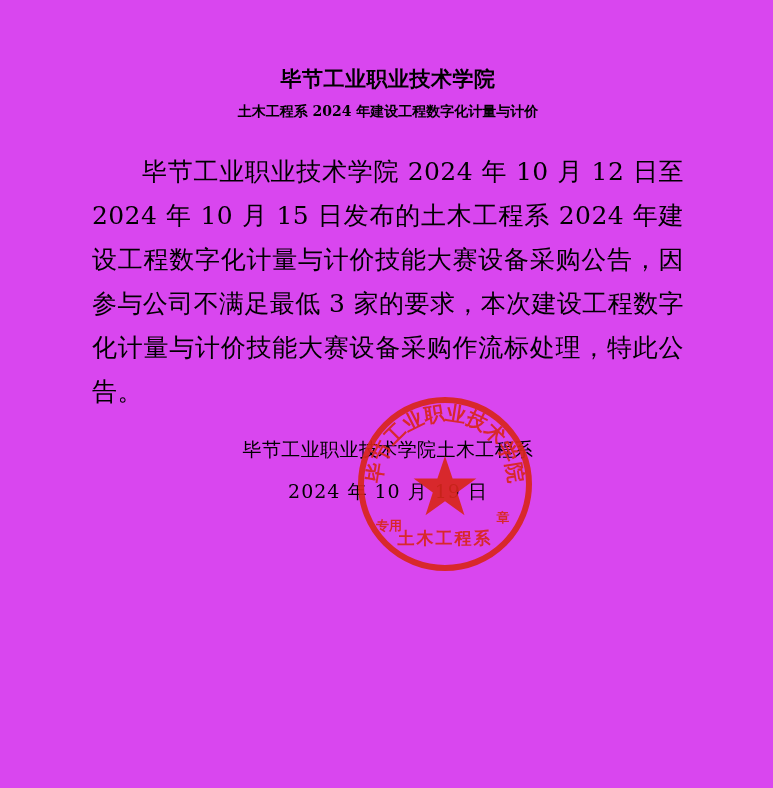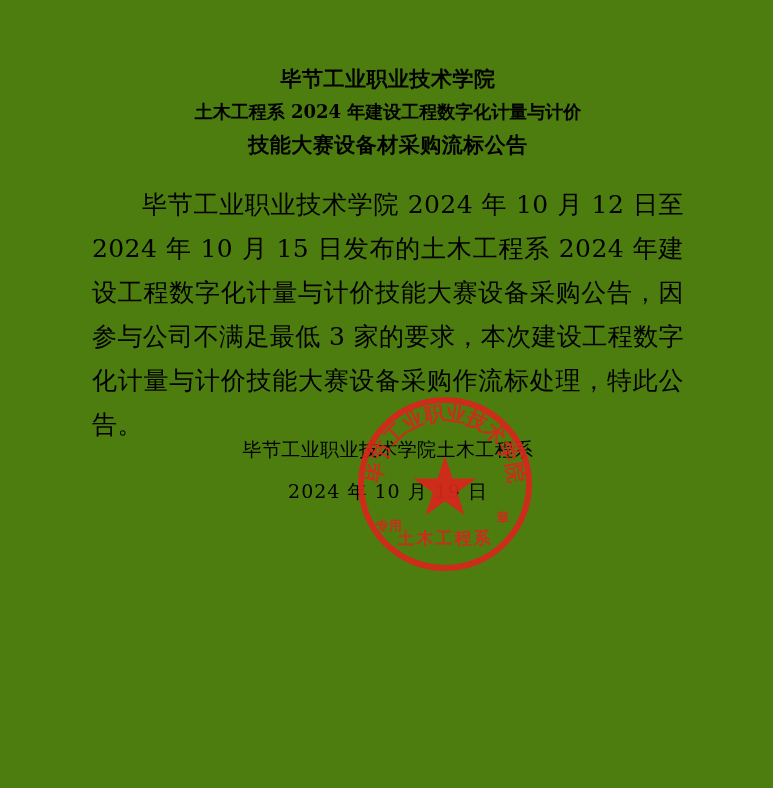--- a/index.html
+++ b/index.html
@@ -15,21 +15,21 @@
     font-family: "DejaVu Serif", "Liberation Serif", serif;
     color: #000000;
   }
 
   .page {
     position: absolute;
     left: 0;
     top: 0;
     width: 773px;
     height: 788px;
-    background: #4d7c0f;
+    background: #d946ef;
   }
 
   .doc-body {
     position: absolute;
     left: 92px;
     top: 62px;
     width: 592px;
   }
 
   .title-block {
@@ -38,21 +38,21 @@
     font-size: 21px;
     line-height: 33px;
     letter-spacing: 0.5px;
     color: #000;
   }
   .title-line {
     display: block;
     white-space: nowrap;
   }
   .title-line.l2 {
-    font-size: 18px;
+    font-size: 14px;
     letter-spacing: 0px;
   }
 
   .para {
     margin-top: 22px;
     font-size: 25px;
     line-height: 44px;
     text-align: justify;
     text-align-last: left;
     text-indent: 2em;
@@ -119,21 +119,20 @@
 </head>
 <body>
 
 <div class="page">
 
   <div class="doc-body">
 
     <div class="title-block">
       <span class="title-line l1">毕节工业职业技术学院</span>
       <span class="title-line l2">土木工程系 2024 年建设工程数字化计量与计价</span>
-      <span class="title-line l3">技能大赛设备材采购流标公告</span>
     </div>
 
     <p class="para">毕节工业职业技术学院 2024 年 10 月 12 日至 2024 年 10 月 15 日发布的土木工程系 2024 年建设工程数字化计量与计价技能大赛设备采购公告，因参与公司不满足最低 3 家的要求，本次建设工程数字化计量与计价技能大赛设备采购作流标处理，特此公告。</p>
 
   </div>
 
   <div class="signature">
     <span class="sig-line issuer">毕节工业职业技术学院土木工程系</span>
     <span class="sig-line date">2024 年 10 月 19 日</span>
   </div>

